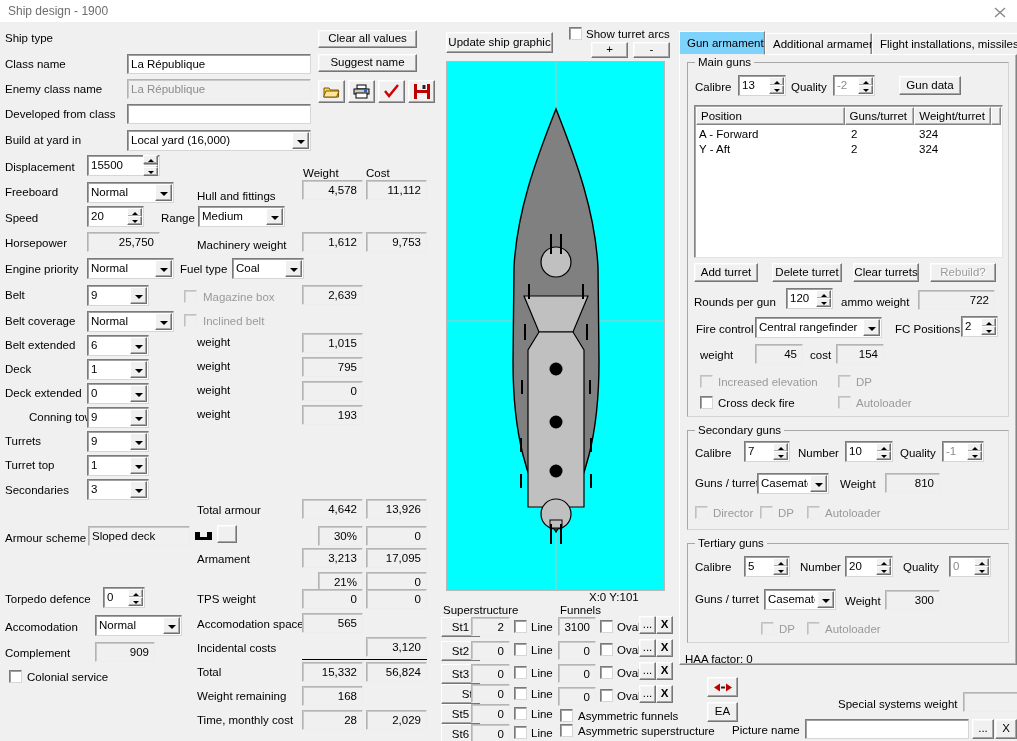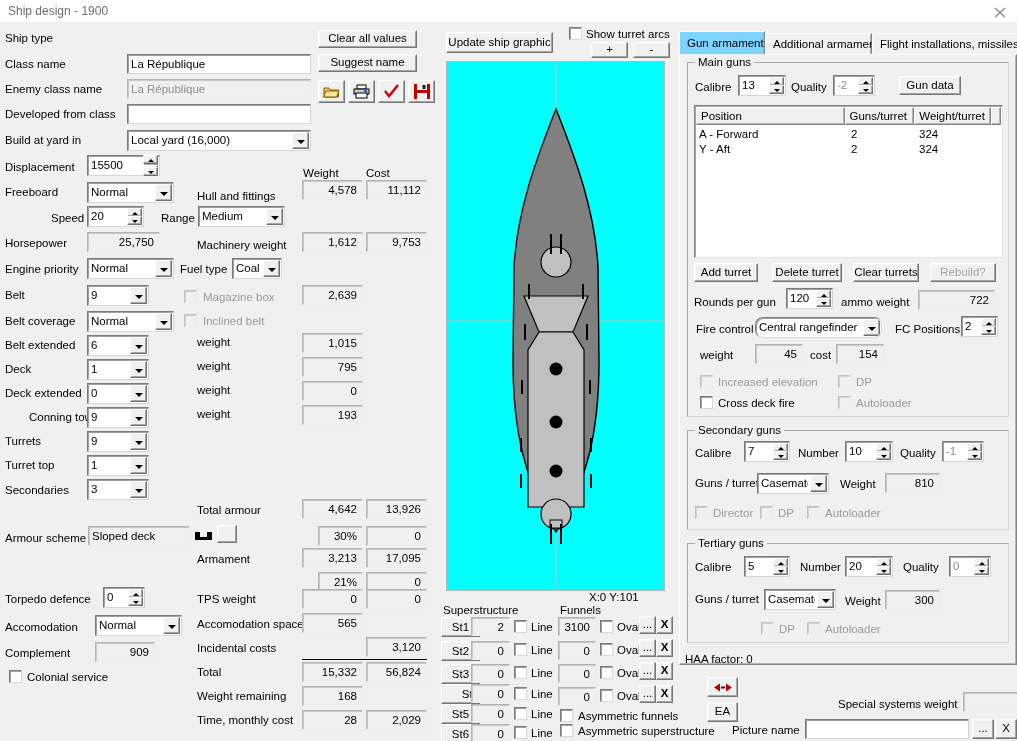--- a/index.html
+++ b/index.html
@@ -253,21 +253,21 @@
   </div>
 
   <div class="lbl" style="left:5px; top:185px;">Freeboard</div>
   <div class="combo" style="left:87px; top:182px; width:87px;">
     <div class="ctext">Normal</div>
     <div class="cbtn">
         <i></i>
       </div>
   </div>
 
-  <div class="lbl" style="left:5px; top:211px;margin-left:46px;">Speed</div>
+  <div class="lbl" style="left:5px; top:211px;">Speed</div>
   <div class="spin" style="left:87px; top:206px; width:57px;">
     <div class="stext">20</div>
     <div class="sbtns">
       <div class="updn up">
           <i></i>
         </div>
       <div class="updn dn">
           <i></i>
         </div>
     </div>
@@ -284,21 +284,21 @@
   <div class="tfield ro num" style="left:87px; top:232px; width:73px;">25,750</div>
 
   <div class="lbl" style="left:5px; top:262px;">Engine priority</div>
   <div class="combo" style="left:87px; top:258px; width:87px;">
     <div class="ctext">Normal</div>
     <div class="cbtn">
         <i></i>
       </div>
   </div>
   <div class="lbl" style="left:180px; top:262px;">Fuel type</div>
-  <div class="combo" style="left:232px; top:258px; width:50px;">
+  <div class="combo" style="left:232px; top:258px; width:72px;">
     <div class="ctext">Coal</div>
     <div class="cbtn">
         <i></i>
       </div>
   </div>
 
   <div class="lbl" style="left:5px; top:288px;">Belt</div>
   <div class="combo" style="left:87px; top:285px; width:62px;">
     <div class="ctext">9</div>
     <div class="cbtn">
@@ -686,21 +686,21 @@
         </div>
       <div class="updn dn">
           <i></i>
         </div>
     </div>
   </div>
   <div class="lbl" style="left:841px; top:295px;">ammo weight</div>
   <div class="tfield ro num" style="left:918px; top:290px; width:77px;">722</div>
 
   <div class="lbl" style="left:696px; top:322px;">Fire control</div>
-  <div class="combo" style="left:755px; top:317px; width:127px;border-radius:8px;">
+  <div class="combo" style="left:755px; top:317px; width:127px;">
     <div class="ctext">Central rangefinder</div>
     <div class="cbtn">
         <i></i>
       </div>
   </div>
   <div class="lbl" style="left:895px; top:322px;">FC Positions</div>
   <div class="spin" style="left:961px; top:316px; width:37px;">
     <div class="stext">2</div>
     <div class="sbtns">
       <div class="updn up">

